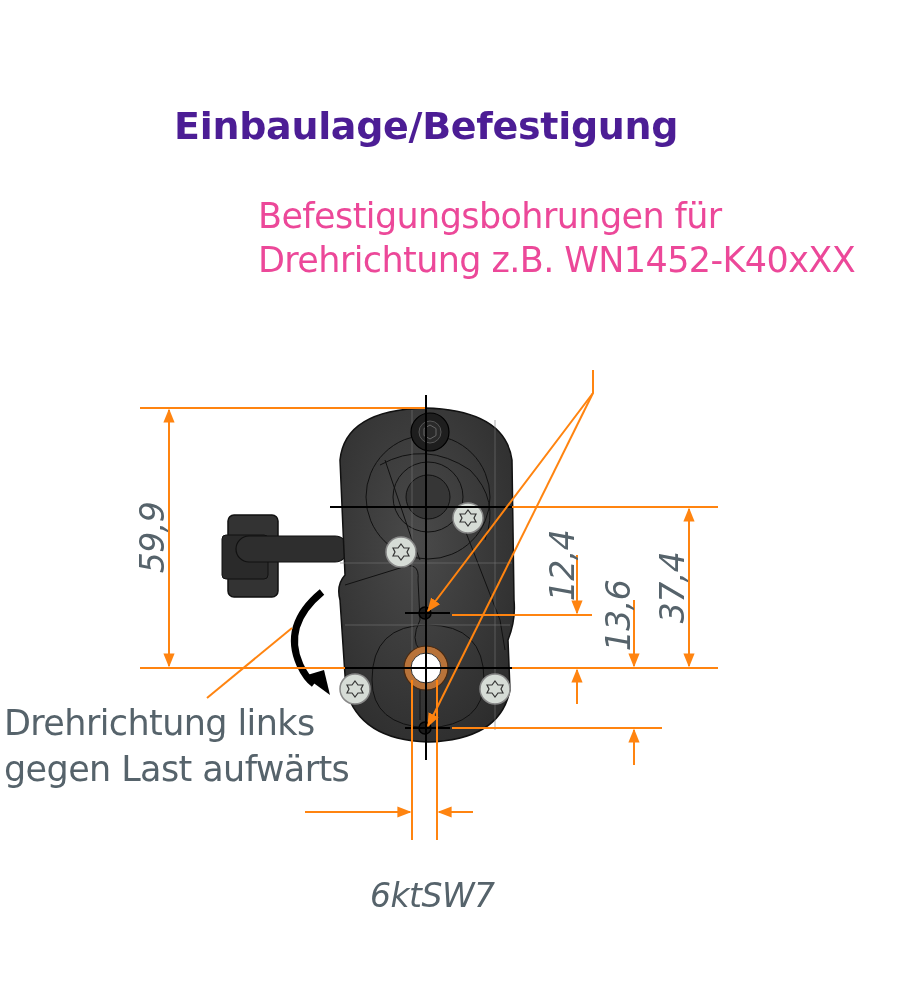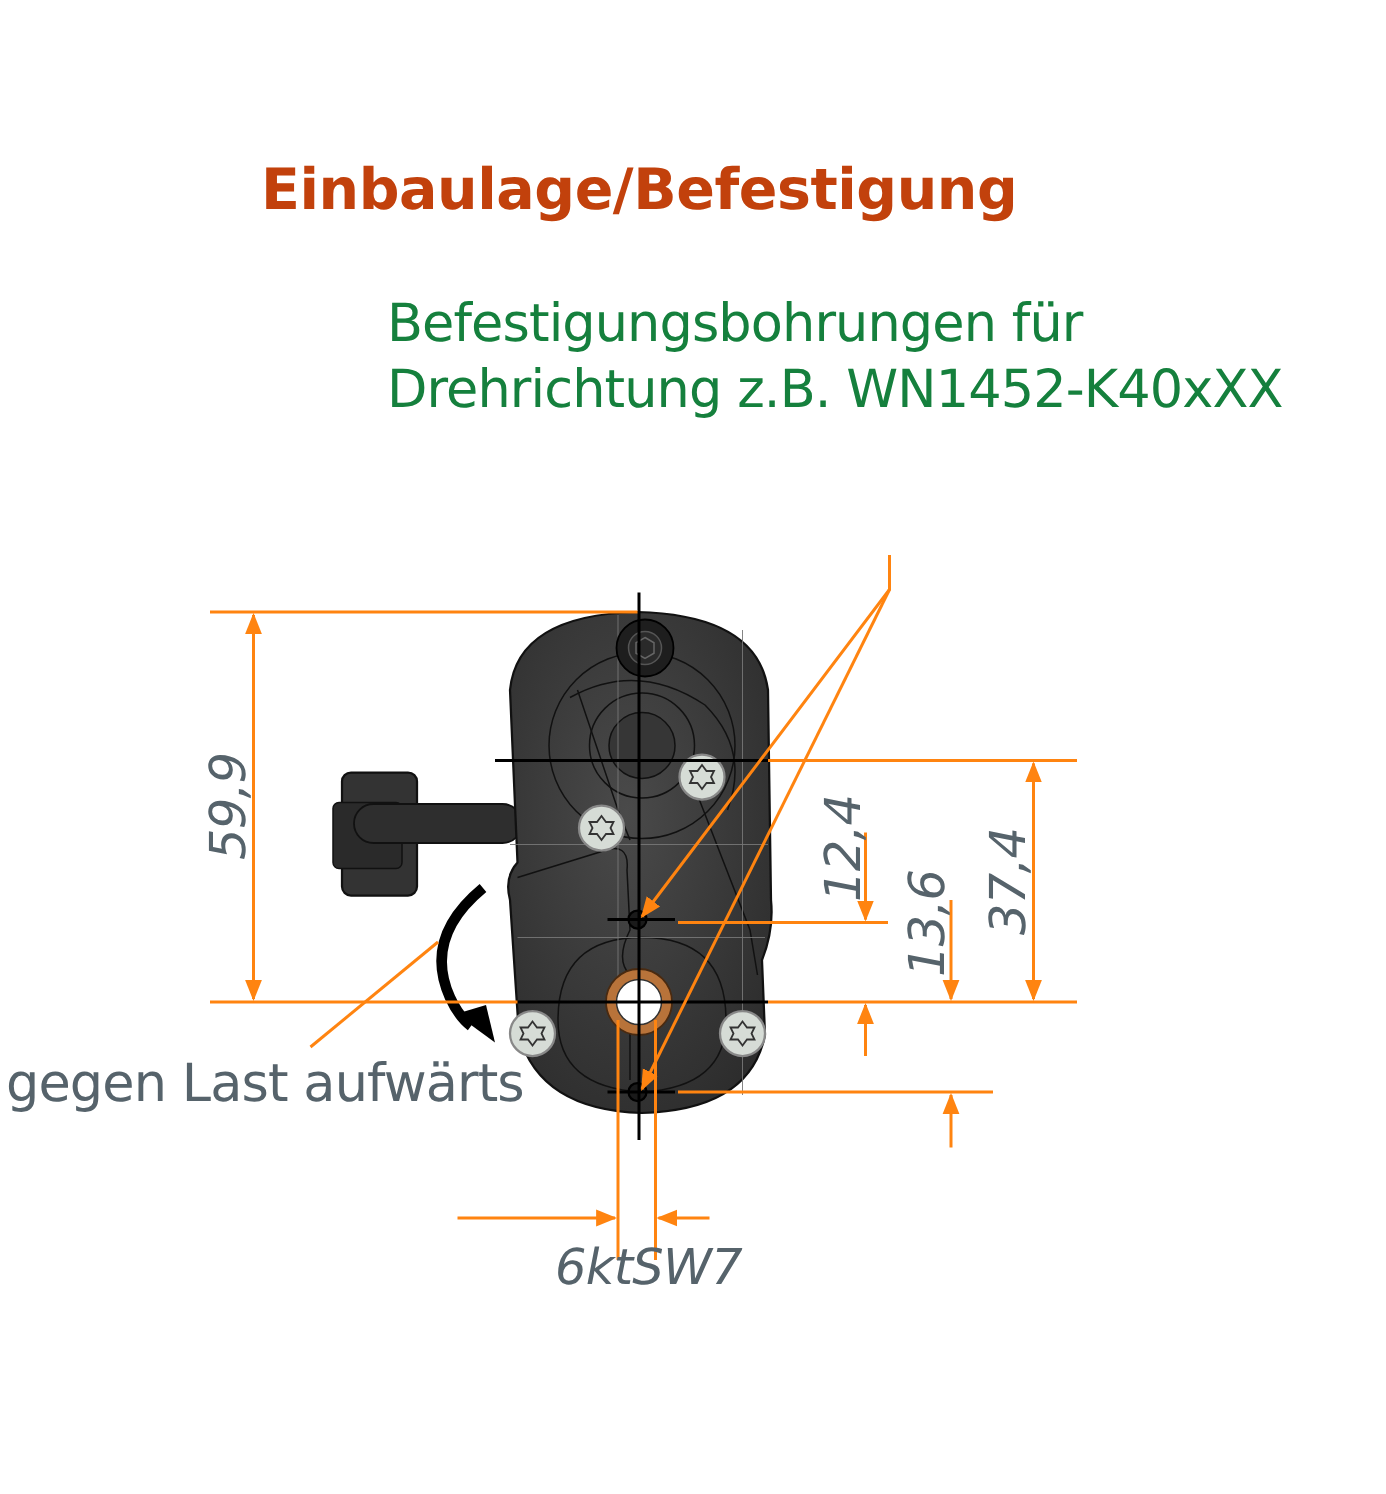--- a/index.html
+++ b/index.html
@@ -1,18 +1,18 @@
 <!DOCTYPE html>
 <html><head>
   <meta charset="utf-8">
   <style>
     html, body { margin: 0; padding: 0; background: #ffffff; }
     body { width: 924px; height: 996px; position: relative; overflow: hidden; font-family: "DejaVu Sans", "Liberation Sans", sans-serif; color: #56636b; }
-    .title { position: absolute; left: 174px; top: 104px; font-size: 38px; font-weight: bold; letter-spacing: -0.3px; color: #c2410c; white-space: nowrap; }
-    .note { position: absolute; left: 258px; top: 194px; font-size: 35px; line-height: 44px; color: #15803d; white-space: nowrap; letter-spacing: -0.6px; }
+    .title { position: absolute; left: 174px; top: 104px; font-size: 38px; font-weight: bold; letter-spacing: -0.3px; color: #4c1d95; white-space: nowrap; }
+    .note { position: absolute; left: 258px; top: 194px; font-size: 35px; line-height: 44px; color: #ec4899; white-space: nowrap; letter-spacing: -0.6px; }
     .note div { height: 44px; }
     .rot { position: absolute; left: 4px; top: 700px; font-size: 35px; line-height: 46px; color: #56636b; white-space: nowrap; letter-spacing: -0.6px; }
     .dim { position: absolute; font-size: 33px; font-style: italic; color: #56636b; white-space: nowrap; letter-spacing: -0.5px; }
     .v { transform: rotate(-90deg); transform-origin: center center; }
     svg { position: absolute; left: 0; top: 0; }
   </style>
 </head>
 <body>
 
 <svg width="924" height="996" viewBox="0 0 924 996">
@@ -130,20 +130,21 @@
 </svg>
 
 <div class="title">Einbaulage/Befestigung</div>
 
 <div class="note">
   <div>Befestigungsbohrungen für</div>
   <div>Drehrichtung z.B. WN1452-K40xXX</div>
 </div>
 
 <div class="rot">
+  <div>Drehrichtung links</div>
   <div>gegen Last aufwärts</div>
 </div>
 
 <div class="dim v" style="left:112px; top:518px; width:80px; text-align:center;">59,9</div>
 <div class="dim v" style="left:522px; top:546px; width:80px; text-align:center;">12,4</div>
 <div class="dim v" style="left:578px; top:596px; width:80px; text-align:center;">13,6</div>
 <div class="dim v" style="left:632px; top:568px; width:80px; text-align:center;">37,4</div>
-<div class="dim" style="left:370px; top:825px;">6ktSW7</div>
+<div class="dim" style="left:370px; top:876px;">6ktSW7</div>
 
 </body></html>

